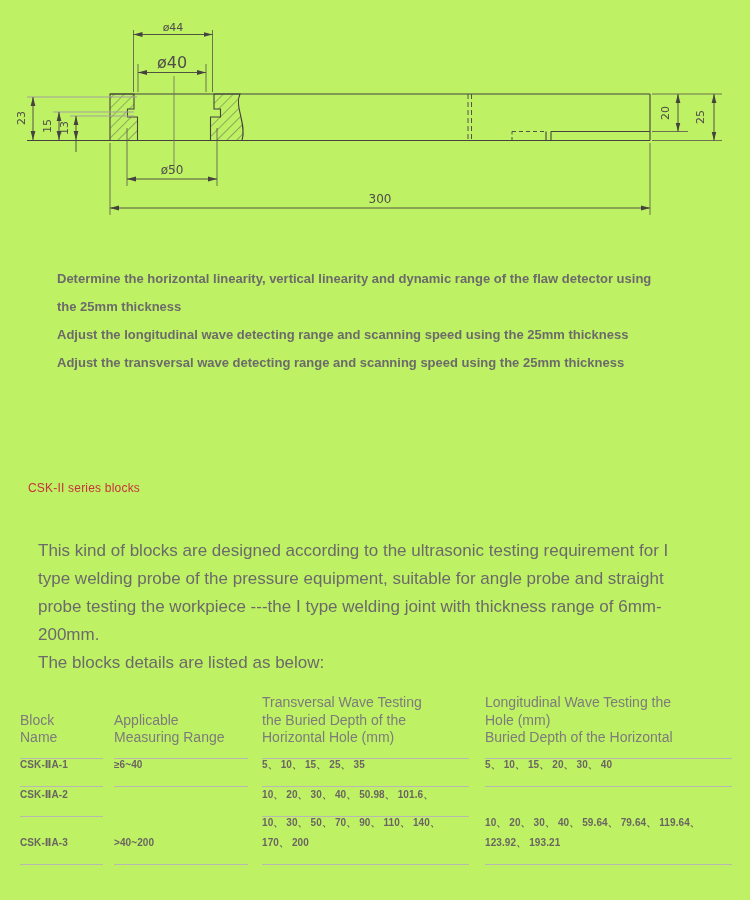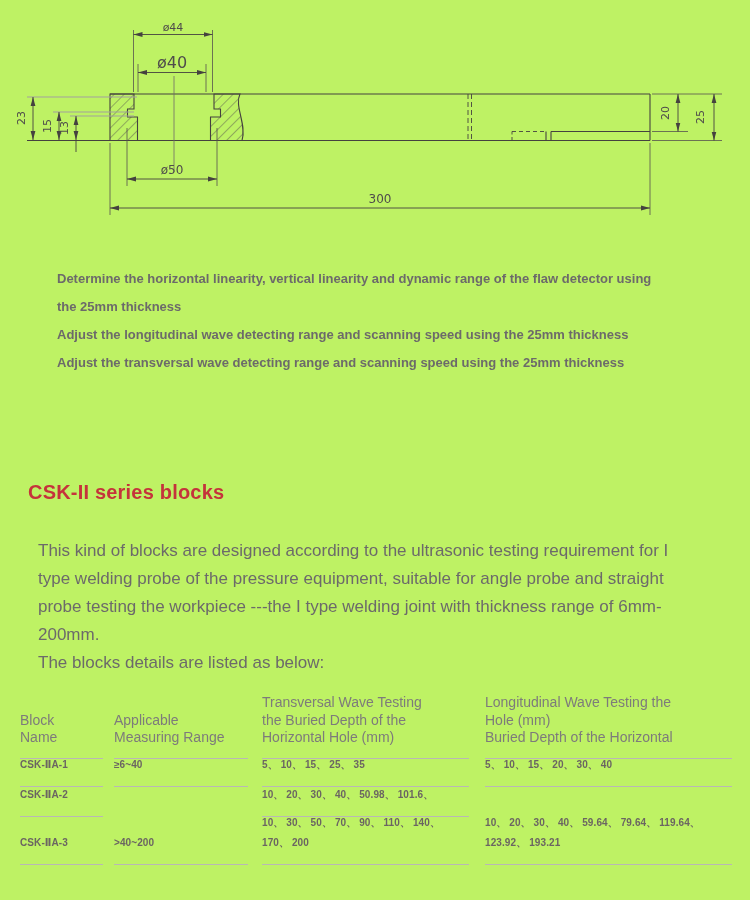--- a/index.html
+++ b/index.html
@@ -10,21 +10,21 @@
   .drawing{position:absolute;top:0;left:0;}
   .drawing text{fill:#4f4c4b;font-family:"DejaVu Sans","Liberation Sans",sans-serif;}
 
   
   .usage{position:absolute;top:252px;left:57px;width:612px;
          font-size:13px;line-height:28px;color:#6c6a6a;font-weight:700;margin-top:13px;}
   .usage p{margin:0;}
 
   
   .sec-heading{position:absolute;top:481px;left:28px;margin:0;
-               font-size:20px;font-weight:700;letter-spacing:.2px;}
+               font-size:12px;font-weight:400;letter-spacing:.2px;}
   .intro{position:absolute;top:537px;left:38px;width:648px;
          font-size:17px;line-height:28px;color:#6c6a6a;}
   .intro p{margin:0;}
 
   
   .tbl{position:absolute;top:694px;left:20px;width:712px;color:#6c6a6a;}
   .trow{display:grid;grid-template-columns:83px 11px 134px 14px 207px 16px 247px;}
   .trow .c{border-bottom:1px solid #b9b7b5;display:flex;flex-direction:column;
            justify-content:flex-end;padding-bottom:11px;box-sizing:border-box;}
   .trow .g{border-bottom:none;}

